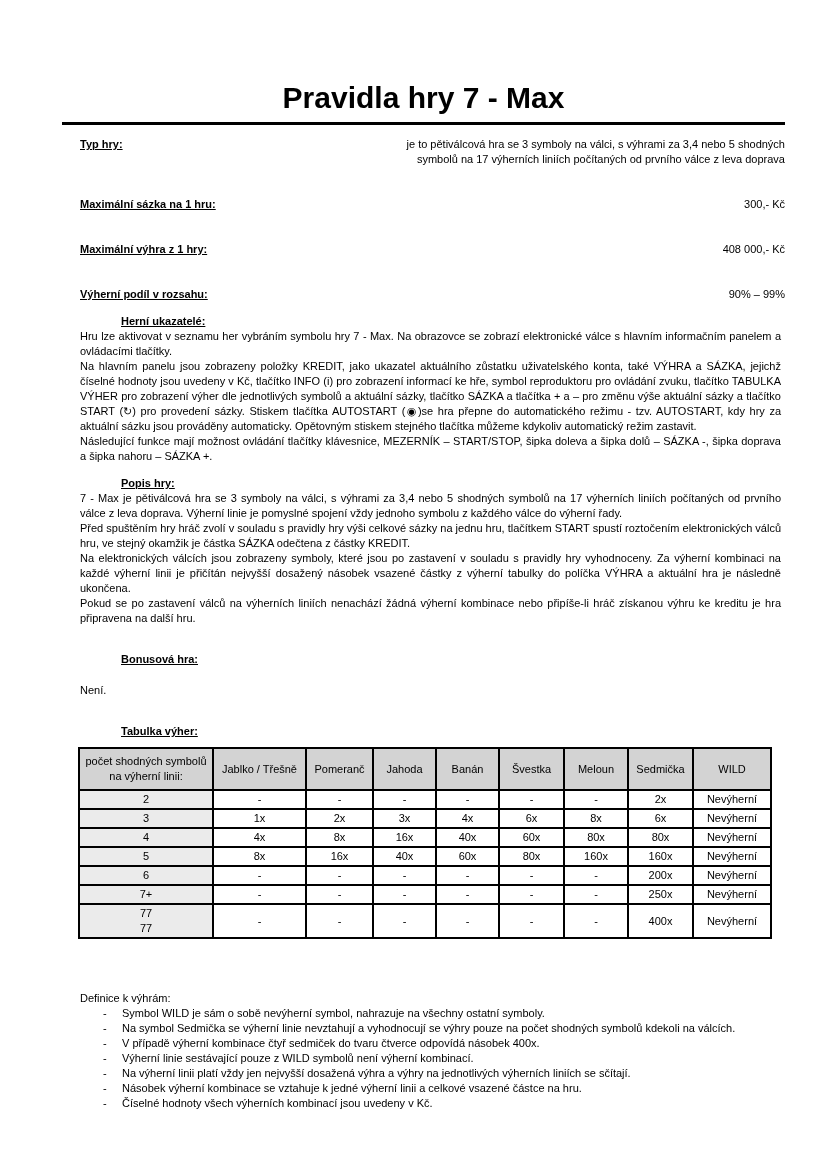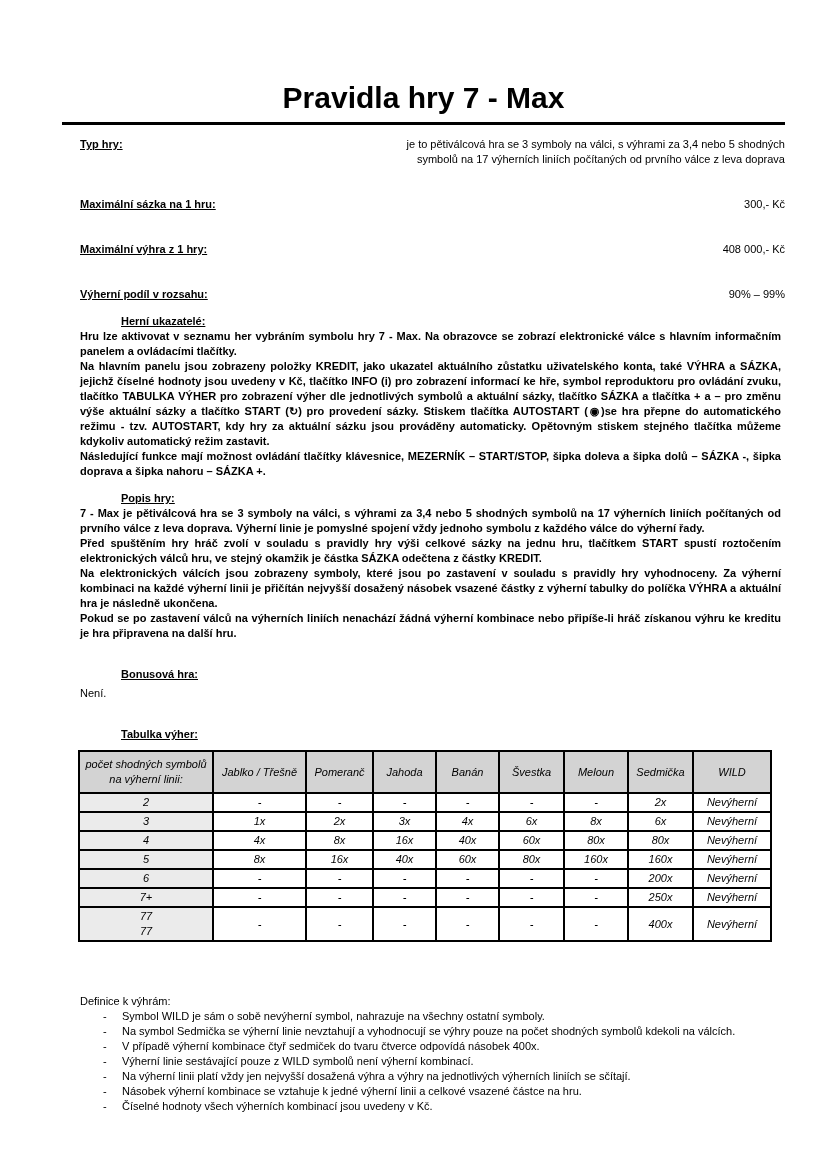--- a/index.html
+++ b/index.html
@@ -21,28 +21,28 @@
   .info-grid { display: grid; grid-template-columns: 295px 1fr; margin: 12px 0 0 18px; gap: 30px; }
   .info-label { font-weight: bold; text-decoration: underline; }
   .info-value { text-align: right; }
 
   .section-heading {
     font-weight: bold; text-decoration: underline;
     margin: 12px 0 0 18px;
     padding-left: 41px;
   }
   .mt-big { margin-top: 26px; }
-  p.body-par { margin: 0 4px 0 18px; text-align: justify; font-weight: bold; }
-  .plain { margin: 4px 0 0 18px; }
+  p.body-par { margin: 0 4px 0 18px; text-align: justify; }
+  .plain { margin: 16px 0 0 18px; }
   .icon-inline { display: inline; font-size: 11px; }
 
   table.win-table {
     border-collapse: collapse; table-layout: fixed;
     width: 692px; margin: 8px 0 0 16px;
-    font-size: 11px; line-height: 15px; font-style: italic;
+    font-size: 11px; line-height: 15px;
   }
   table.win-table th, table.win-table td {
     border: 2px solid #000; text-align: center;
     padding: 1px 4px; overflow: hidden;
   }
   table.win-table thead th {
     height: 38px; font-weight: normal; vertical-align: middle;
   }
   table.win-table tbody td { height: 14px; }
   .col-count { white-space: pre-line; }

